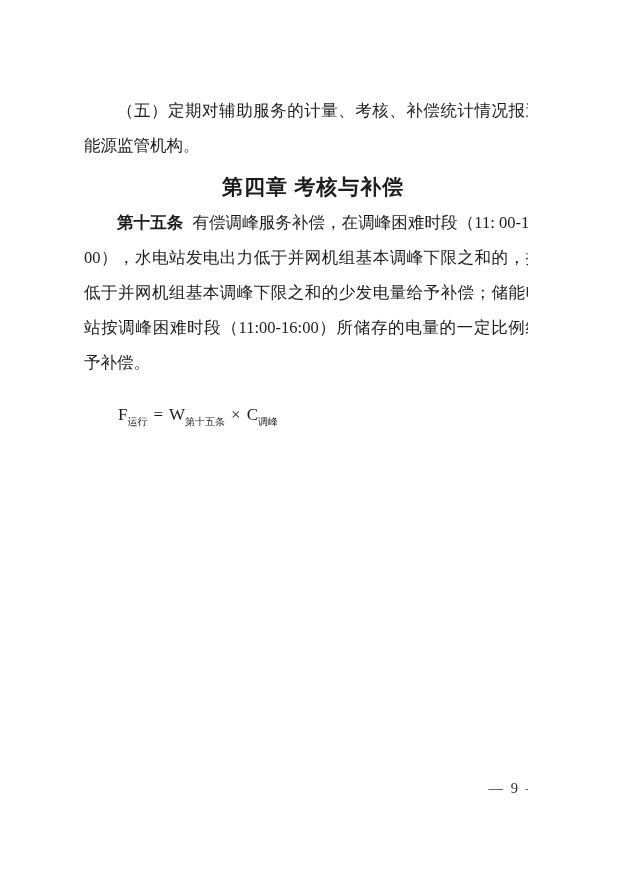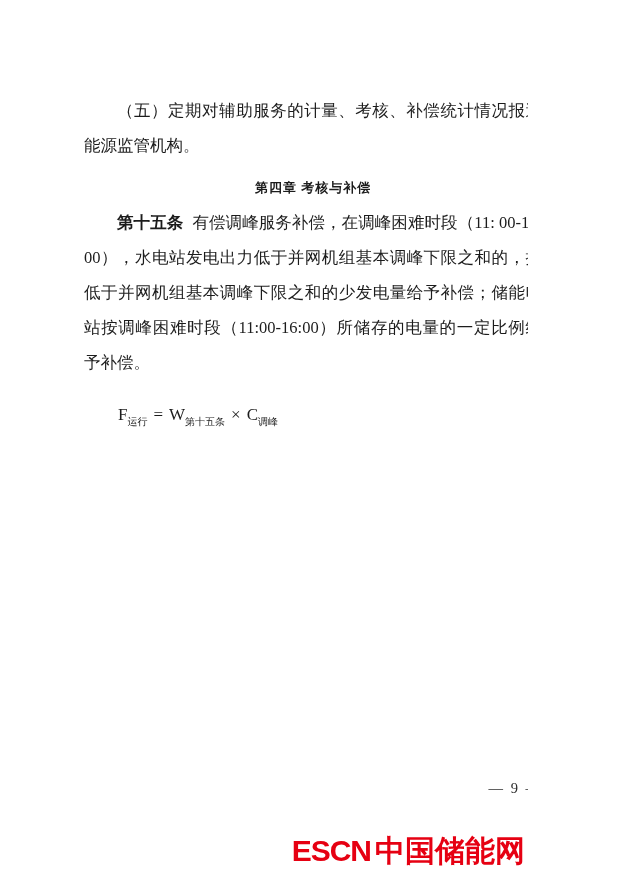--- a/index.html
+++ b/index.html
@@ -24,21 +24,21 @@
     line-height: 35px;
     text-align: justify;
     text-indent: 2em;
     color: #1c1c1c;
   }
   .lead {
     font-weight: bold;
     margin-right: 0.55em;
   }
   .chapter-heading {
-    font-size: 13px;
+    font-size: 21px;
     line-height: 35px;
     font-weight: bold;
     text-align: center;
     text-indent: 0;
     margin-top: 7px;
     letter-spacing: 1px;
   }
   .formula-line {
     font-size: 17px;
     line-height: 35px;
@@ -96,16 +96,13 @@
 
 
     <div class="formula-line">
       <span>F</span><sub>运行</sub><span class="op">=</span><span>W</span><sub>第十五条</sub><span class="op">×</span><span>C</span><sub>调峰</sub>
     </div>
 
   </div>
 
   <div class="page-number">— 9 —</div>
 
-  <div class="escn-logo" style="color: rgb(230, 0, 18);">
-    <span class="en">ESCN</span><span class="cn">中国储能网</span>
-  </div>
 </div>
 
 </body></html>

